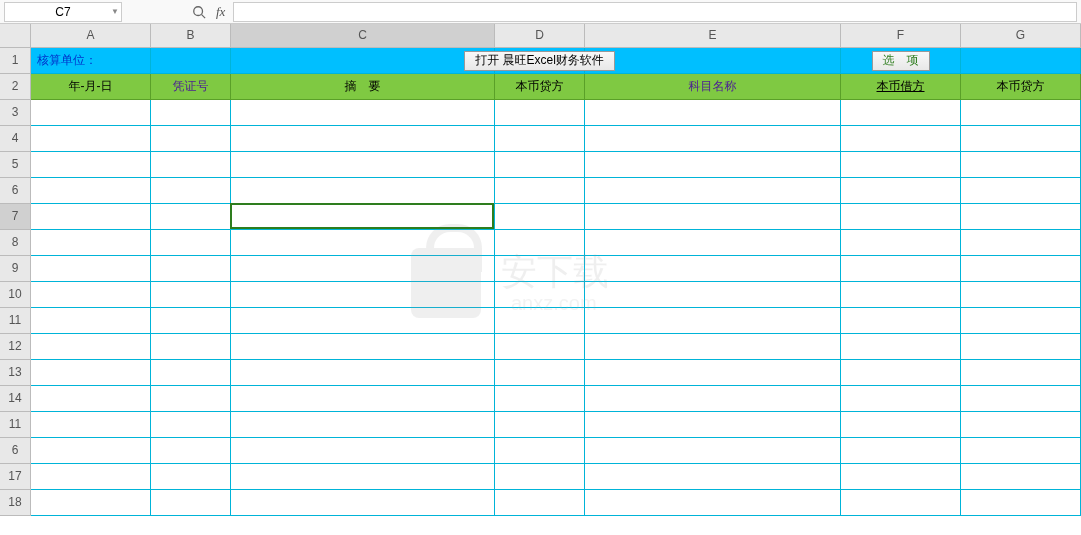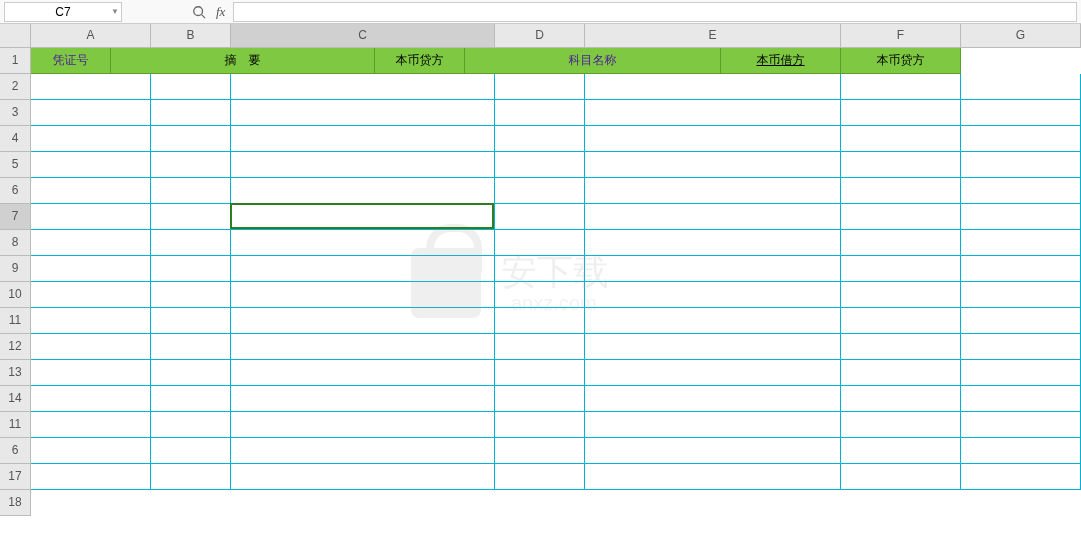--- a/index.html
+++ b/index.html
@@ -99,21 +99,37 @@
       <div class="row-h">6</div>
       <div class="row-h">17</div>
       <div class="row-h">18</div>
     </div>
   <div class="grid" id="grid">
     <div class="watermark">
       <div class="lock"></div>
       <div class="wm-text">安下载</div>
       <div class="wm-sub">anxz.com</div>
     </div>
+  <div class="grid-row row1">
+        <div class="cell" style="width: 120px;">
+          <span class="row1-label">核算单位：</span>
+        </div>
+        <div class="cell" style="width: 80px;"></div>
+        <div class="cell" style="width: 264px;"></div>
+        <div class="cell" style="width: 90px; overflow: visible; justify-content: center;">
+          <div class="btn" style="white-space: nowrap; position: relative;">打开 晨旺Excel财务软件</div>
+        </div>
+        <div class="cell" style="width: 256px;"></div>
+        <div class="cell" style="width: 120px; justify-content: center;">
+          <div class="btn green">选　项</div>
+        </div>
+        <div class="cell" style="width: 120px;"></div>
+      </div>
       <div class="grid-row row2">
+        <div class="cell" style="width: 120px;">年-月-日</div>
         <div class="cell blue-text" style="width: 80px;">凭证号</div>
         <div class="cell" style="width: 264px;">摘　要</div>
         <div class="cell" style="width: 90px;">本币贷方</div>
         <div class="cell blue-text" style="width: 256px;">科目名称</div>
         <div class="cell" style="width: 120px; text-decoration: underline;">本币借方</div>
         <div class="cell" style="width: 120px;">本币贷方</div>
       </div>
       <div class="grid-row">
         <div class="cell" style="width: 120px;"></div>
         <div class="cell" style="width: 80px;"></div>

